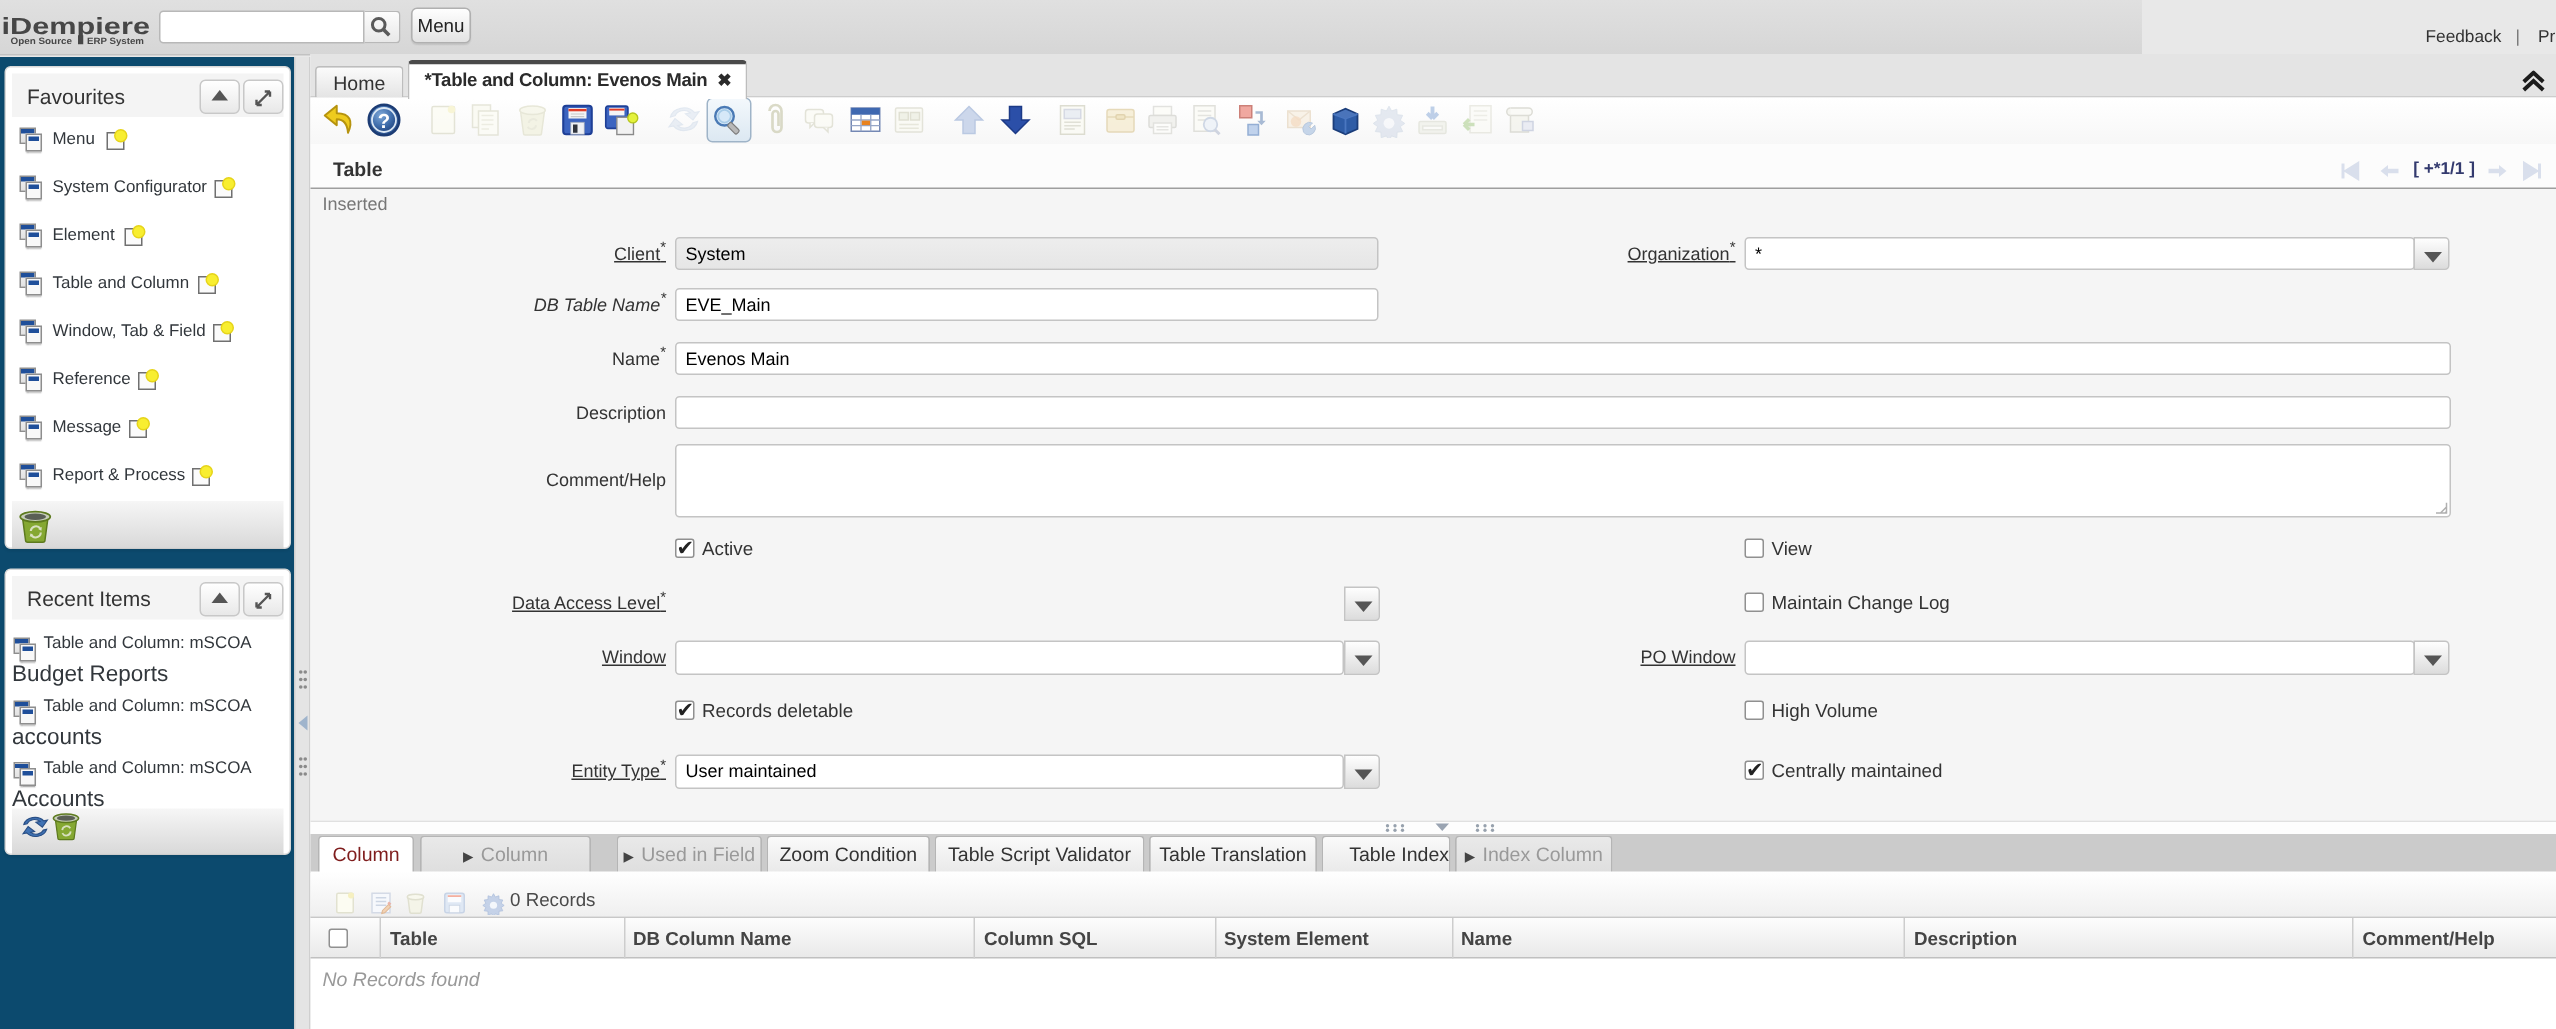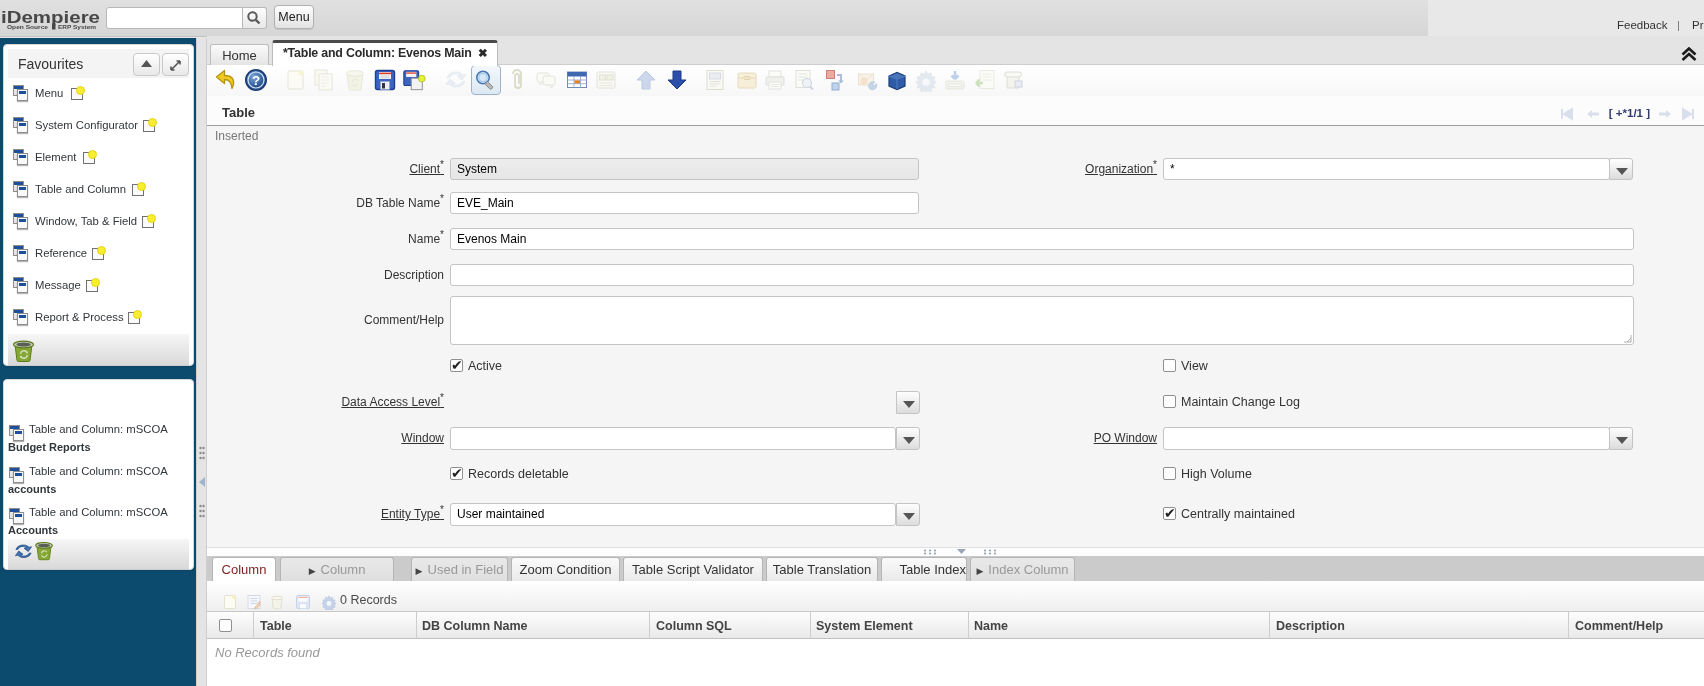--- a/index.html
+++ b/index.html
@@ -25,21 +25,21 @@
 .frow .wicon { left:9px; top:0px; }
 .wicon { position:absolute; width:16px; height:16px; }
 .wicon:before { content:""; position:absolute; left:0; top:0; width:9px; height:9px; background:linear-gradient(#f2f2f2,#e2e2e2); border:1px solid #8e8e8e; box-shadow:inset 0 3px 0 #1f4f9a; }
 .wicon:after { content:""; position:absolute; left:4px; top:4px; width:9px; height:10px; background-color:#f8f8f8; background-image:linear-gradient(#1f4f9a,#1f4f9a); background-size:7px 3px; background-position:1px 1px; background-repeat:no-repeat; border:1px solid #8e8e8e; box-shadow:0 1px 1px rgba(0,0,0,.3); }
 .ft { position:absolute; left:31px; top:2px; font-size:11.3px; color:#32373c; }
 .picon { position:absolute; top:3px; width:12px; height:12px; background:#fbfbfb; border:1px solid #707070; }
 .picon:after { content:""; position:absolute; right:-3px; top:-3px; width:7px; height:7px; border-radius:50%; background:#f8ee30; border:1px solid #e6d41a; }
 .rrow { position:absolute; left:5px; width:184px; }
 .rrow .wicon { left:0px; }
 .rl1 { position:absolute; left:20px; top:1px; font-size:11.3px; color:#32373c; white-space:nowrap; }
-.rl2 { position:absolute; left:-1px; top:19px; font-size:11px; color:#32373c; white-space:nowrap;font-weight:bold; }
+.rl2 { position:absolute; left:-1px; top:19px; font-size:15px; color:#32373c; white-space:nowrap; }
 .panel-foot2 { position:absolute; left:4px; right:4px; background:linear-gradient(#f6f6f6,#d9d9d9); border-bottom:1px solid #cccccc; }
 
 
 #vsplit { position:absolute; left:196px; top:38px; width:11px; height:648px; background:#e4e4e4; border-left:1px solid #cfcfcf; border-right:1px solid #cfcfcf; }
 
 
 #main { position:absolute; left:207px; top:36px; width:1497px; height:650px; background:#fff; }
 #tabband { position:absolute; left:0; top:0; width:1497px; height:29px; background:#e4e4e4; border-bottom:1px solid #cdcdcd; }
 #tab-home { position:absolute; left:3px; top:8px; width:59px; height:21px; background:linear-gradient(#fbfbfb,#e4e4e4); border:1px solid #bdbdbd; border-bottom:none; border-radius:3px 3px 0 0; font-size:13px; color:#333; text-align:center; line-height:21px; }
 #tab-act { position:absolute; left:65px; top:4px; width:226px; height:26px; z-index:3; background:#fff; border:1px solid #bdbdbd; border-bottom:none; border-top:3px solid #4a4a4a; border-radius:3px 3px 0 0; font-size:12.4px; font-weight:bold; color:#2b2b2b; text-align:left; line-height:21px; padding-left:10px; letter-spacing:-0.2px; }
@@ -164,20 +164,29 @@
     <div style="position:absolute; left:7px; top:293px;"><svg width="25" height="25" viewBox="0 0 25 25">
           <path d="M4 7 L6 22 a1.5 1.5 0 0 0 1.5 1.5 L17.5 23.5 a1.5 1.5 0 0 0 1.5 -1.5 L21 7 Z" fill="#85a832" stroke="#5d7a1e" stroke-width="1"></path>
           <ellipse cx="12.5" cy="6.5" rx="10" ry="3.4" fill="#c6cdb8" stroke="#5d7a1e" stroke-width="1.2"></ellipse>
           <ellipse cx="12.5" cy="6.5" rx="7.2" ry="2.1" fill="#5a5f55"></ellipse>
           <path d="M9.5 16 a3.5 3.5 0 0 1 6.4 -1.6 M16.2 17 a3.5 3.5 0 0 1 -6.6 1.4" stroke="#d8e0c0" stroke-width="1.4" fill="none"></path>
           <path d="M16.9 13.4 l-0.3 2.4 -2.2 -1.1 Z M8.8 19.8 l0.6 -2.3 2 1.4 Z" fill="#d8e0c0"></path>
         </svg></div>
   </div>
 
   <div class="panel" id="recpanel" style="top:341px; height:191px;">
+    <div class="panel-hd">
+        <span class="t">Recent Items</span>
+      <span class="pbtn" style="right:29px;"><svg width="13" height="9">
+            <polygon points="6.5,1 12,8 1,8" fill="#555"></polygon>
+          </svg></span>
+      <span class="pbtn" style="right:0px;"><svg width="13" height="13" viewBox="0 0 13 13">
+            <path d="M2 11 L11 2 M2 11 l0 -3.5 M2 11 l3.5 0 M11 2 l-3.5 0 M11 2 l0 3.5" stroke="#555" stroke-width="1.6" fill="none"></path>
+          </svg></span>
+    </div>
     <div class="rrow" style="top:42px;">
         <span class="wicon" style="top:3px;"></span>
         <span class="rl1">Table and Column: mSCOA</span>
         <span class="rl2">Budget Reports</span>
       </div>
     <div class="rrow" style="top:84px;">
         <span class="wicon" style="top:3px;"></span>
         <span class="rl1">Table and Column: mSCOA</span>
         <span class="rl2">accounts</span>
       </div>
@@ -394,21 +403,21 @@
     </div>
   </div>
   <div id="form">
     <div id="inserted">Inserted</div>
     <div class="lbl z" style="right:1260px; top:36px;">Client<span class="star">*</span></div>
     <div class="fld ro" style="left:243px; top:32px; width:469px; height:22px;">System</div>
     <div class="lbl z" style="right:547px; top:36px;">Organization<span class="star">*</span></div>
     <div class="fld" style="left:956px; top:32px; width:447px; height:22px;">*</div>
     <div class="combo-btn" style="left:1402px; top:32px; height:22px;"></div>
 
-    <div class="lbl" style="right:1260px; top:70px;">DB Table Name<span class="star">*</span></div>
+    <div class="lbl" style="right:1260px; top:70px;font-style:italic;">DB Table Name<span class="star">*</span></div>
     <div class="fld" style="left:243px; top:66px; width:469px; height:22px;">EVE_Main</div>
 
     <div class="lbl" style="right:1260px; top:106px;">Name<span class="star">*</span></div>
     <div class="fld" style="left:243px; top:102px; width:1184px; height:22px;">Evenos Main</div>
 
     <div class="lbl" style="right:1260px; top:142px;">Description</div>
     <div class="fld" style="left:243px; top:138px; width:1184px; height:22px;"></div>
 
     <div class="lbl" style="right:1260px; top:187px;">Comment/Help</div>
     <div class="fld" style="left:243px; top:170px; width:1184px; height:49px;"></div>

